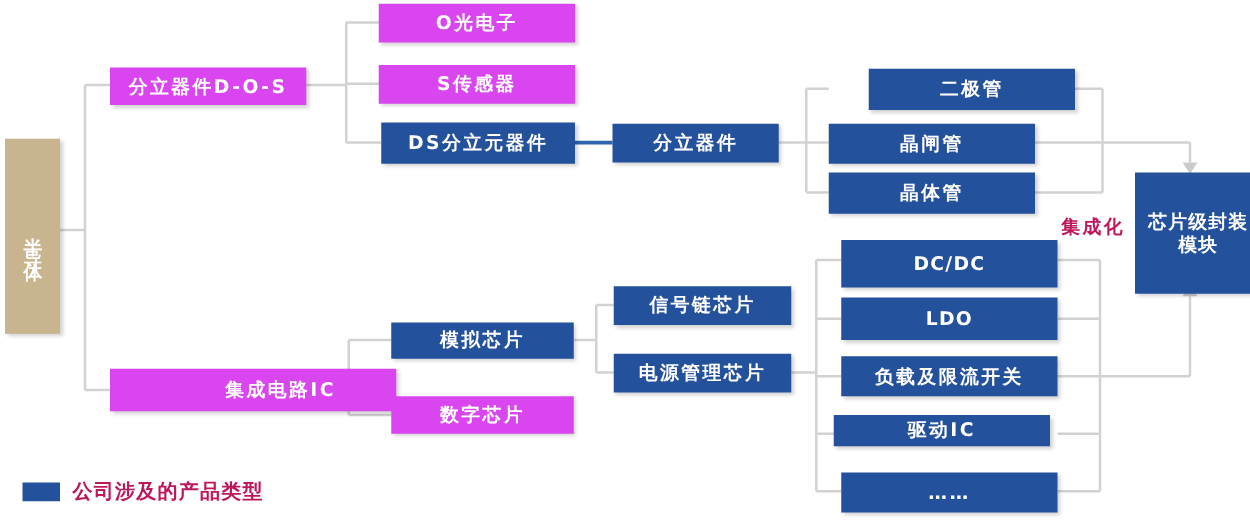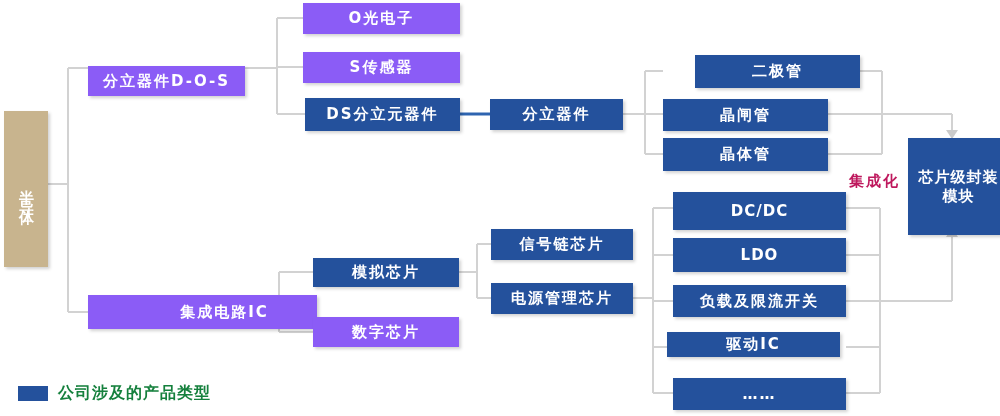--- a/index.html
+++ b/index.html
@@ -8,36 +8,36 @@
     position:relative;width:1000px;height:416px;background:#ffffff;overflow:hidden;
   }
   .wires{position:absolute;left:0;top:0;width:1000px;height:416px;}
   .node{
     position:absolute;display:flex;align-items:center;justify-content:center;
     color:#ffffff;font-weight:bold;font-size:15px;text-align:center;
     box-shadow:2px 2px 3px rgba(0,0,0,0.18);
     letter-spacing:2px;line-height:1.25;
   }
   .blue{background:#24519C;}
-  .gray{background:#8b5cf6;text-align:right;}
+  .gray{background:#d946ef;text-align:right;}
   .tan{background:#C8B48E;}
   .root-label{
     writing-mode:vertical-rl;letter-spacing:10px;font-size:15px;
     padding-top:8px;
   }
   .pkg{padding:4px 6px;letter-spacing:1px;}
   .mono-label{letter-spacing:1px;}
   .annotation{
     position:absolute;color:#be185d;font-weight:bold;font-size:15px;letter-spacing:2px;
   }
   .legend{
     position:absolute;left:18px;top:383px;display:flex;align-items:center;gap:10px;
   }
   .legend-swatch{width:30px;height:15px;background:#24519C;}
-  .legend-label{color:#15803d;font-weight:bold;font-size:16px;letter-spacing:1px;}
+  .legend-label{color:#be185d;font-weight:bold;font-size:16px;letter-spacing:1px;}
 </style>
 </head>
 <body>
 
 <div class="stage">
 
   <svg class="wires" viewBox="0 0 1000 416" xmlns="http://www.w3.org/2000/svg">
     <g stroke="#D2D2D2" stroke-width="2" fill="none">
 
       <path d="M48,184 H68 M68,68 V312 M68,68 H88 M68,312 H88"></path>
@@ -58,21 +58,21 @@
     </g>
 
     <path d="M460,114 H490" stroke="#2E64B0" stroke-width="3" fill="none"></path>
 
     <polygon points="946,130 958,130 952,139" fill="#CBCBCB"></polygon>
     <polygon points="946,237 958,237 952,228" fill="#CBCBCB"></polygon>
   </svg>
 
   <div class="node tan root-label" style="left:4px;top:111px;width:44px;height:148px;">半导体</div>
 
-  <div class="node gray" style="left:88px;top:54px;width:157px;height:30px;margin-top:12px;">分立器件D-O-S</div>
+  <div class="node gray" style="left:88px;top:54px;width:157px;height:30px;">分立器件D-O-S</div>
   <div class="node gray" style="left:88px;top:295px;width:185px;height:34px;padding-left:44px;">集成电路IC</div>
 
   <div class="node gray" style="left:303px;top:3px;width:157px;height:31px;">O光电子</div>
   <div class="node blue" style="left:305px;top:98px;width:155px;height:33px;">DS分立元器件</div>
   <div class="node gray" style="left:303px;top:52px;width:157px;height:31px;">S传感器</div>
   <div class="node blue" style="left:490px;top:99px;width:133px;height:31px;">分立器件</div>
   <div class="node blue" style="left:663px;top:55px;width:165px;height:33px;margin-left:32px;">二极管</div>
   <div class="node blue" style="left:663px;top:99px;width:165px;height:32px;">晶闸管</div>
   <div class="node blue" style="left:663px;top:138px;width:165px;height:33px;">晶体管</div>
 

